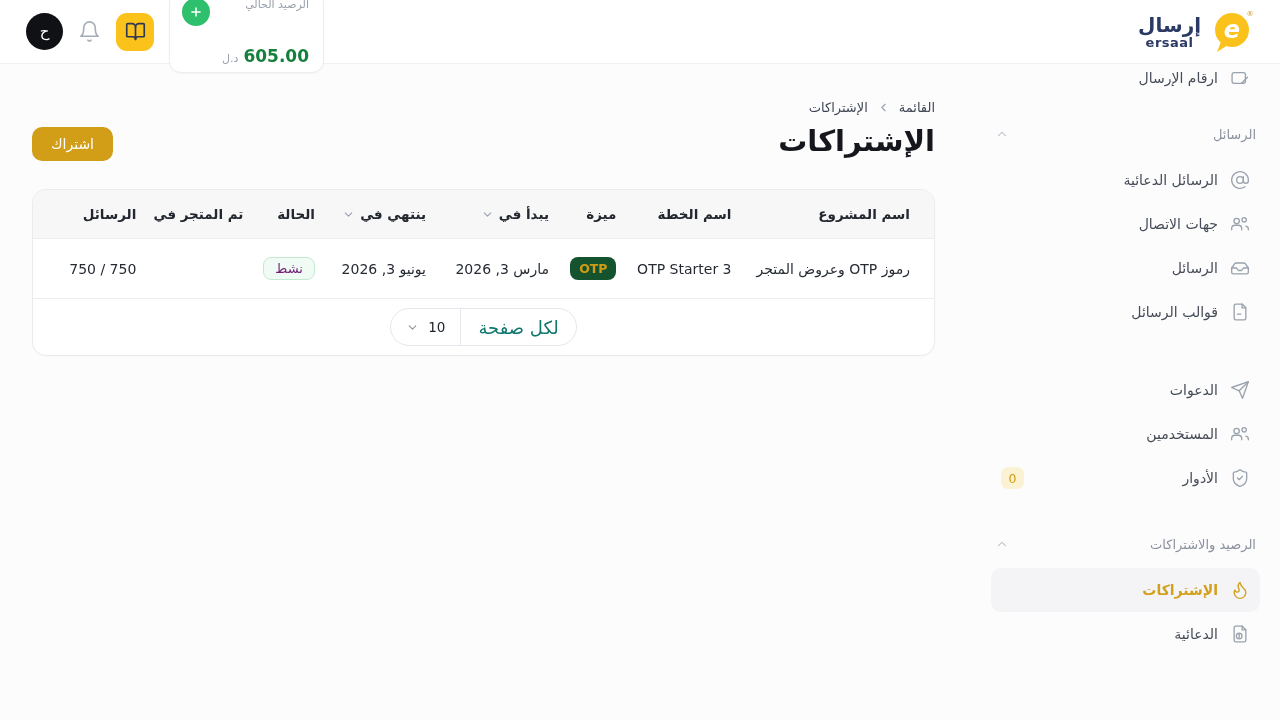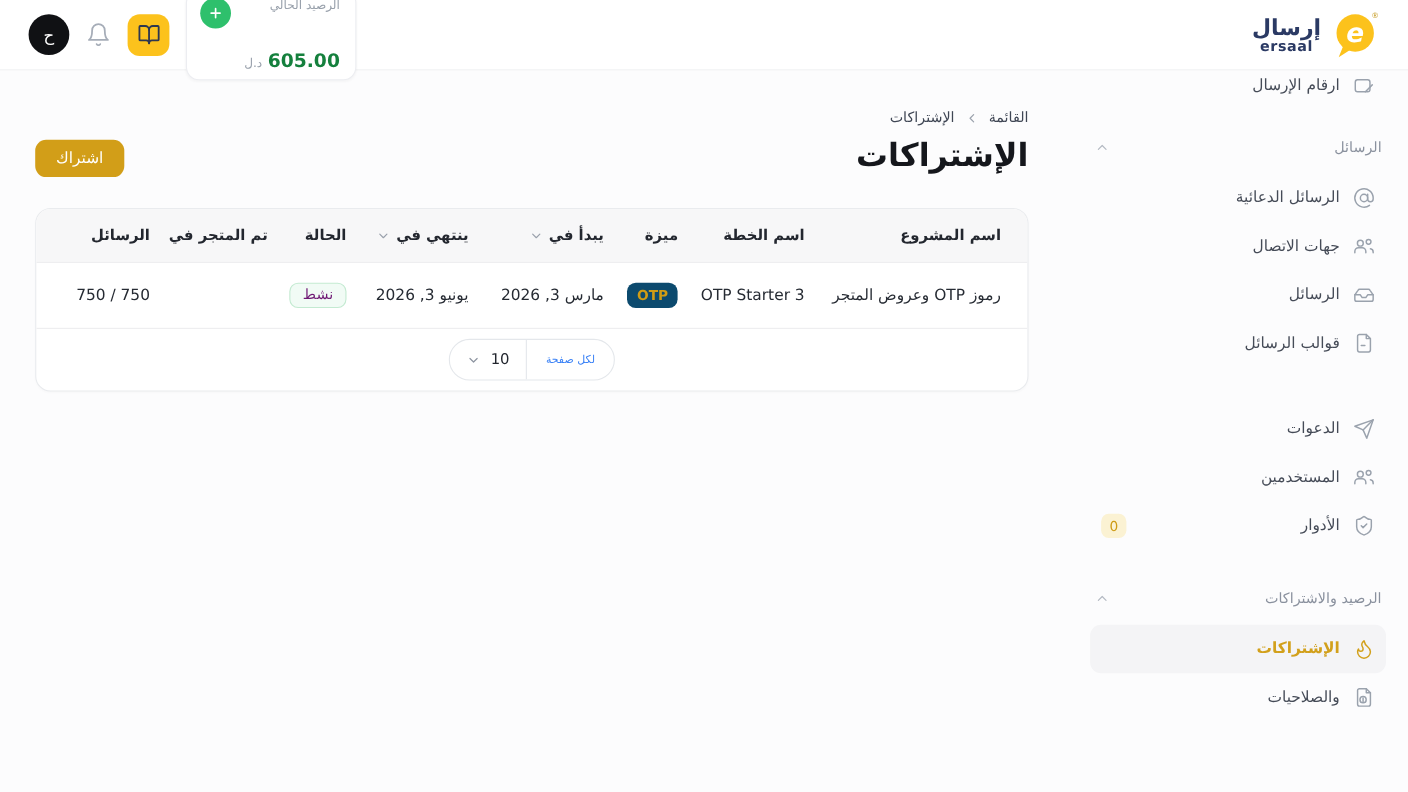--- a/index.html
+++ b/index.html
@@ -95,33 +95,33 @@
     display:grid;
     grid-template-columns:2.15fr 1.35fr .75fr 1.45fr 1.3fr .8fr 1.25fr 1fr;
     align-items:center; padding:0 24px; column-gap:8px;
   }
   .thead { background:#f7f7f8; height:48px; font-size:13.5px; font-weight:600; color:#23272f; }
   .th { display:flex; align-items:center; gap:5px; }
   .sort-chev { width:13px; height:13px; stroke:#9aa1ac; fill:none; stroke-width:2;
                stroke-linecap:round; stroke-linejoin:round; cursor:pointer; }
   .trow { height:60px; border-top:1px solid #ededef; font-size:14px; color:#262b33; }
   .feature-badge {
-    display:inline-block; background:#0c4a6e; color:#d09c15; font-size:12.5px; font-weight:bold;
+    display:inline-block; background:#14532d; color:#d09c15; font-size:12.5px; font-weight:bold;
     border-radius:8px; padding:4px 9px;
   }
   .status-badge {
     display:inline-block; background:#f1fbf5; color:#701a75; font-size:13px;
     border:1px solid #c3ead1; border-radius:8px; padding:3px 11px;
   }
   .tfoot { border-top:1px solid #ededef; height:57px; display:flex; align-items:center; justify-content:center; }
   .perpage-pill {
     display:flex; align-items:stretch; border:1px solid #e4e7eb; border-radius:999px;
     height:38px; overflow:hidden; background:#fff;
   }
-  .pp-label { display:flex; align-items:center; padding:0 17px; font-size:10px; color:#3b82f6; }
+  .pp-label { display:flex; align-items:center; padding:0 17px; font-size:18px; color:#0f766e; }
   .pp-divider { width:1px; background:#e4e7eb; }
   .pp-value { display:flex; align-items:center; gap:9px; padding:0 15px; font-size:13.5px; color:#22262e; cursor:pointer; }
 </style>
 </head>
 <body>
 
 <div class="app">
 
   <header class="topbar">
 
@@ -268,21 +268,21 @@
           </svg>
           <span class="lbl">الإشتراكات</span>
         </div>
         <div class="side-item">
           <svg class="icn" viewBox="0 0 24 24">
             <path d="M14.5 2.5H7a2 2 0 0 0-2 2v15a2 2 0 0 0 2 2h10a2 2 0 0 0 2-2V7z"></path>
             <path d="M14.5 2.5V7H19"></path>
             <circle cx="11" cy="14.5" r="3.4"></circle>
             <path d="M11 12.6v3.8"></path>
           </svg>
-          <span class="lbl">والصلاحيات</span>
+          <span class="lbl">الدعائية</span>
         </div>
       </div>
 
     </aside>
 
     <main class="main">
 
       <nav class="breadcrumb">
         <span class="crumb">القائمة</span>
         <svg width="13" height="13" viewBox="0 0 24 24" fill="none" stroke="#9aa1ac" stroke-width="2" stroke-linecap="round" stroke-linejoin="round">

